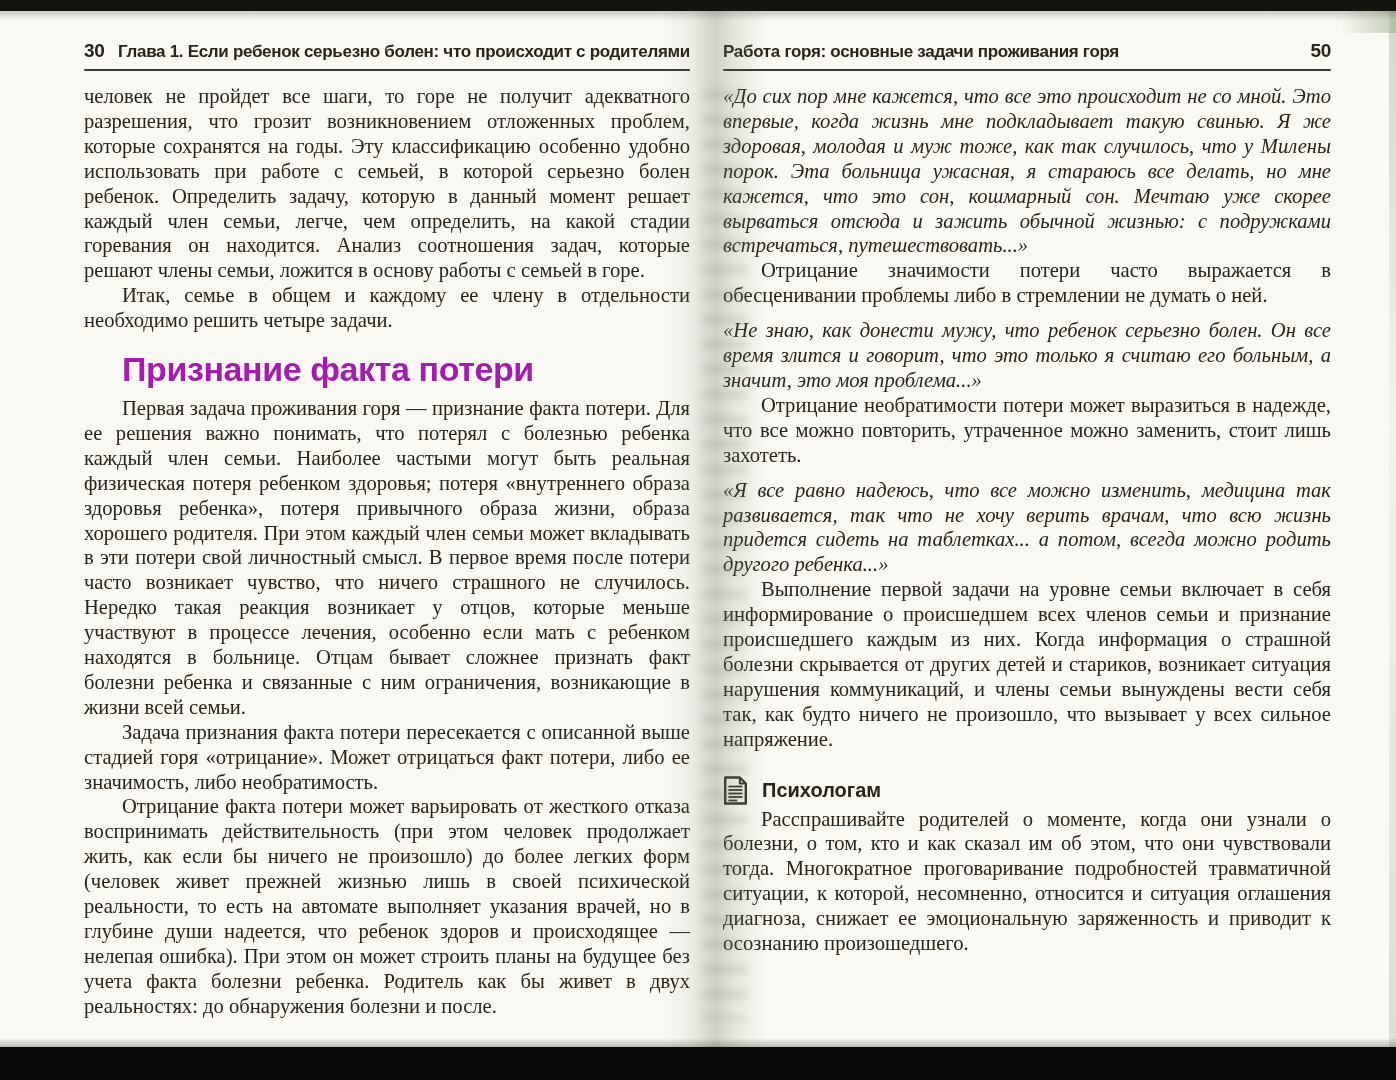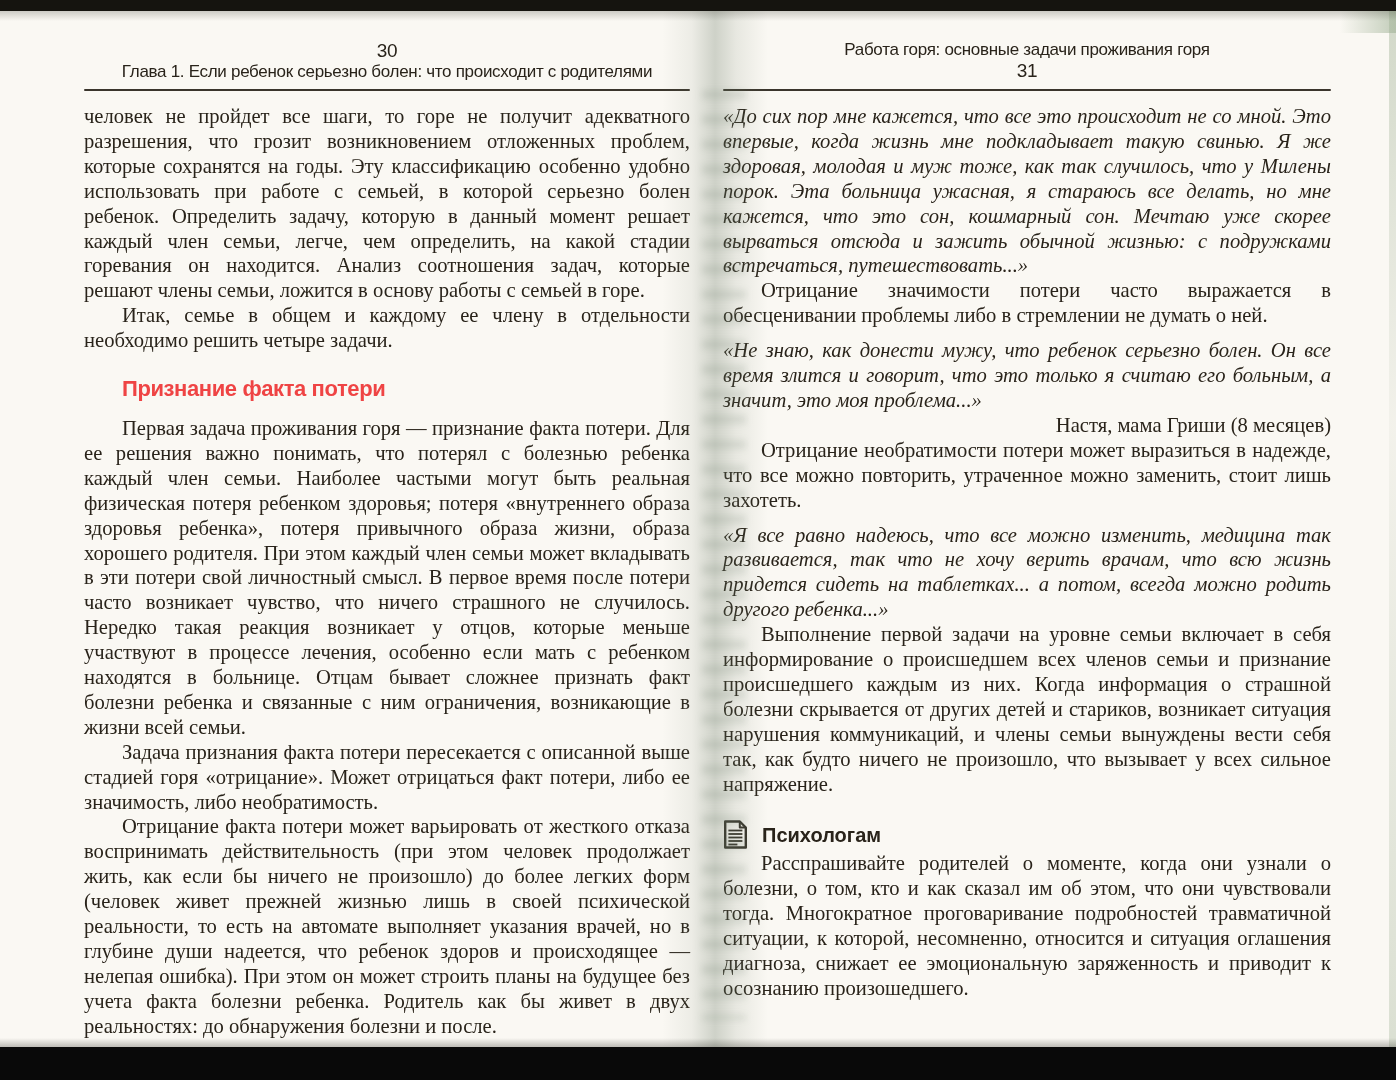--- a/index.html
+++ b/index.html
@@ -35,32 +35,32 @@
       rgba(120,132,112,0) 100%);}
   .bleed{position:absolute;left:702px;width:44px;top:90px;bottom:60px;pointer-events:none;
     background:repeating-linear-gradient(180deg,
       rgba(95,115,95,.14) 0px,rgba(95,115,95,.14) 9px,
       rgba(0,0,0,0) 9px,rgba(0,0,0,0) 25px);
     filter:blur(3px);}
   .page{position:absolute;top:11px;bottom:33px;}
   .page-left{left:84px;width:606px;}
   .page-right{left:723px;width:608px;}
   .pg-header{
-    display:flex;justify-content:space-between;align-items:center;
-    font-family:"Liberation Sans","DejaVu Sans",sans-serif;font-weight:400;
-    font-size:17px;letter-spacing:-0.3px;margin-top:29px;white-space:nowrap;flex-direction:column;
+    display:flex;justify-content:space-between;align-items:flex-end;
+    font-family:"Liberation Sans","DejaVu Sans",sans-serif;font-weight:700;
+    font-size:17px;letter-spacing:-0.3px;margin-top:29px;white-space:nowrap;
   }
   .pg-header .num{font-size:19px;}
   .rule{height:2px;background:var(--rule);margin-top:7px;margin-bottom:13px;border-radius:1px;}
   .body{font-size:20.6px;line-height:24.9px;text-align:justify;}
   .body p{margin:0;}
   p.indent{text-indent:38px;}
   h2.section{
     font-family:"Liberation Sans","DejaVu Sans",sans-serif;font-weight:700;
-    font-size:22px;letter-spacing:-0.4px;margin:24px 0 14px 38px;color:#ef4444;
+    font-size:34px;letter-spacing:-0.4px;margin:24px 0 14px 38px;color:#a21caf;
   }
   .quote{font-style:italic;margin:12px 0 0 33px;text-align:justify;line-height:24.9px;}
   .attribution{font-style:normal;text-align:right;margin:3px 34px 12px 0;}
   .spacer-sm{height:10px;}
   .psych{margin-top:24px;}
   .psych-head{display:flex;align-items:center;gap:14px;
     font-family:"Liberation Sans","DejaVu Sans",sans-serif;font-weight:700;font-size:20px;}
   .psych-head svg{flex:0 0 auto;display:block;}
   .psych p{margin-top:2px;}
 </style>
@@ -81,32 +81,31 @@
       <h2 class="section">Признание факта потери</h2>
       <p class="indent">Первая задача проживания горя — признание факта потери. Для ее решения важно понимать, что потерял с болезнью ребенка каждый член семьи. Наиболее частыми могут быть реальная физическая потеря ребенком здоровья; потеря «внутреннего образа здоровья ребенка», потеря привычного образа жизни, образа хорошего родителя. При этом каждый член семьи может вкладывать в эти потери свой личностный смысл. В первое время после потери часто возникает чувство, что ничего страшного не случилось. Нередко такая реакция возникает у отцов, которые меньше участвуют в процессе лечения, особенно если мать с ребенком находятся в больнице. Отцам бывает сложнее признать факт болезни ребенка и связанные с ним ограничения, возникающие в жизни всей семьи.</p>
       <p class="indent">Задача признания факта потери пересекается с описанной выше стадией горя «отрицание». Может отрицаться факт потери, либо ее значимость, либо необратимость.</p>
       <p class="indent">Отрицание факта потери может варьировать от жесткого отказа воспринимать действительность (при этом человек продолжает жить, как если бы ничего не произошло) до более легких форм (человек живет прежней жизнью лишь в своей психической реальности, то есть на автомате выполняет указания врачей, но в глубине души надеется, что ребенок здоров и происходящее — нелепая ошибка). При этом он может строить планы на будущее без учета факта болезни ребенка. Родитель как бы живет в двух реальностях: до обнаружения болезни и после.</p>
     </div>
   </section>
 
   <section class="page page-right">
     <header class="pg-header">
       <span class="title">Работа горя: основные задачи проживания горя</span>
-      <span class="num">31</span>
+      <span class="num">50</span>
     </header>
     <div class="rule"></div>
     <div class="body">
 
       <p class="quote">«До сих пор мне кажется, что все это происходит не со мной. Это впервые, когда жизнь мне подкладывает такую свинью. Я же здоровая, молодая и муж тоже, как так случилось, что у Милены порок. Эта больница ужасная, я стараюсь все делать, но мне кажется, что это сон, кошмарный сон. Мечтаю уже скорее вырваться отсюда и зажить обычной жизнью: с подружками встречаться, путешествовать...»</p>
 
       <p class="indent">Отрицание значимости потери часто выражается в обесценивании проблемы либо в стремлении не думать о ней.</p>
       <div class="spacer-sm"></div>
 
       <p class="quote">«Не знаю, как донести мужу, что ребенок серьезно болен. Он все время злится и говорит, что это только я считаю его больным, а значит, это моя проблема...»</p>
-      <p class="attribution">Настя, мама Гриши (8 месяцев)</p>
 
       <p class="indent">Отрицание необратимости потери может выразиться в надежде, что все можно повторить, утраченное можно заменить, стоит лишь захотеть.</p>
       <div class="spacer-sm"></div>
 
       <p class="quote">«Я все равно надеюсь, что все можно изменить, медицина так развивается, так что не хочу верить врачам, что всю жизнь придется сидеть на таблетках... а потом, всегда можно родить другого ребенка...»</p>
 
       <p class="indent">Выполнение первой задачи на уровне семьи включает в себя информирование о происшедшем всех членов семьи и признание происшедшего каждым из них. Когда информация о страшной болезни скрывается от других детей и стариков, возникает ситуация нарушения коммуникаций, и члены семьи вынуждены вести себя так, как будто ничего не произошло, что вызывает у всех сильное напряжение.</p>
 
       <div class="psych">
         <div class="psych-head">

